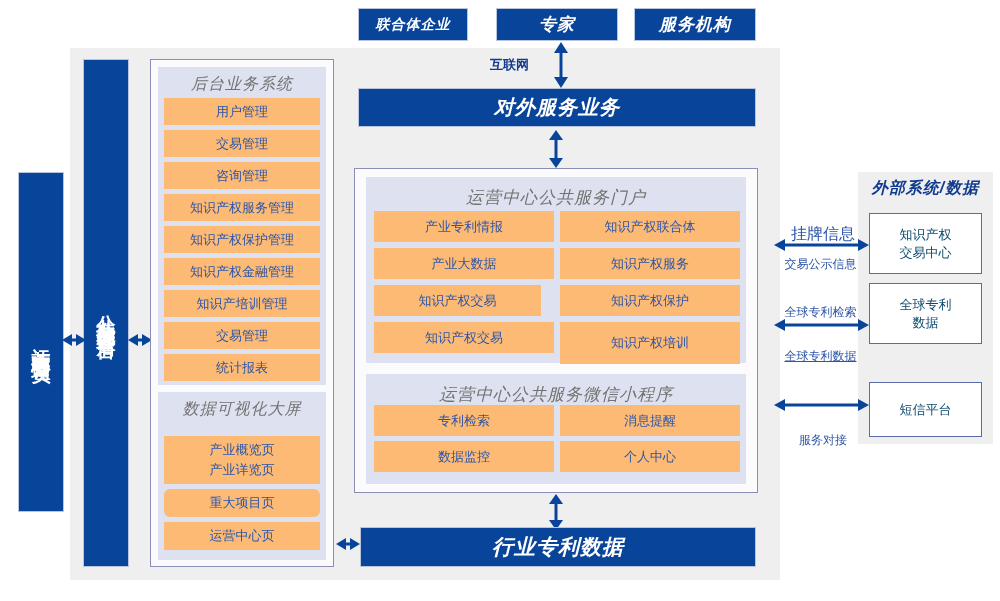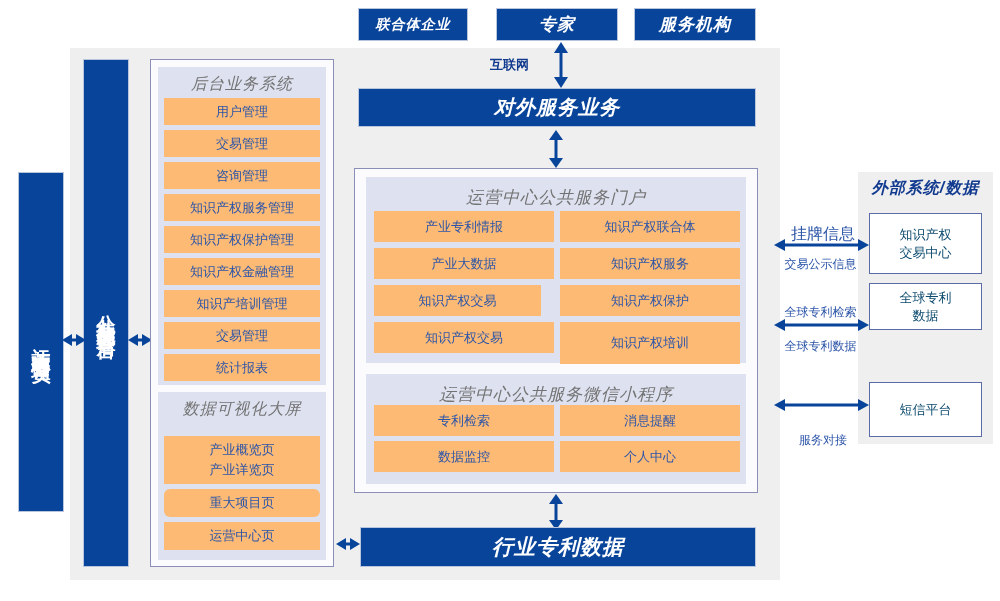--- a/index.html
+++ b/index.html
@@ -272,21 +272,21 @@
   <div class="bluebox" style="left:360px;top:527px;width:396px;height:40px;font-size:21px;">
     <span>行业专利数据</span>
   </div>
 
   <div class="ext-title" style="left:858px;top:178px;width:135px;font-size:16px;">外部系统/数据</div>
 
   <div class="extbox" style="left:869px;top:213px;width:113px;height:61px;font-size:13px;">
     <span style="white-space:pre-line;">知识产权
 交易中心</span>
   </div>
-  <div class="extbox" style="left:869px;top:283px;width:113px;height:47px;font-size:13px;">
+  <div class="extbox" style="left:869px;top:283px;width:113px;height:61px;font-size:13px;">
     <span style="white-space:pre-line;">全球专利
 数据</span>
   </div>
   <div class="extbox" style="left:869px;top:382px;width:113px;height:55px;font-size:13px;">
     <span style="white-space:pre-line;">短信平台</span>
   </div>
 
   <div class="conn-label" style="left:783px;top:224px;width:80px;font-size:16px;">挂牌信息</div>
   <svg class="arrowsvg" style="left:774px;top:235px;width:95px;height:20px;" viewBox="0 0 95 20">
     <line x1="8" y1="10" x2="87" y2="10" stroke="#08449A" stroke-width="3"></line>
@@ -294,21 +294,21 @@
     <polygon points="95,10 84,4 84,16" fill="#08449A"></polygon>
   </svg>
   <div class="conn-label" style="left:773px;top:256px;width:95px;font-size:12px;">交易公示信息</div>
 
   <div class="conn-label" style="left:773px;top:304px;width:95px;font-size:12px;">全球专利检索</div>
   <svg class="arrowsvg" style="left:774px;top:315px;width:95px;height:20px;" viewBox="0 0 95 20">
     <line x1="8" y1="10" x2="87" y2="10" stroke="#08449A" stroke-width="3"></line>
     <polygon points="0,10 11,4 11,16" fill="#08449A"></polygon>
     <polygon points="95,10 84,4 84,16" fill="#08449A"></polygon>
   </svg>
-  <div class="conn-label" style="left:773px;top:338px;width:95px;font-size:12px;">全球专利数据</div>
+  <div class="conn-label" style="left:773px;top:348px;width:95px;font-size:12px;text-decoration:underline;">全球专利数据</div>
 
   <svg class="arrowsvg" style="left:774px;top:395px;width:95px;height:20px;" viewBox="0 0 95 20">
     <line x1="8" y1="10" x2="87" y2="10" stroke="#08449A" stroke-width="3"></line>
     <polygon points="0,10 11,4 11,16" fill="#08449A"></polygon>
     <polygon points="95,10 84,4 84,16" fill="#08449A"></polygon>
   </svg>
   <div class="conn-label" style="left:783px;top:432px;width:80px;font-size:12px;">服务对接</div>
 
 </div>
 

